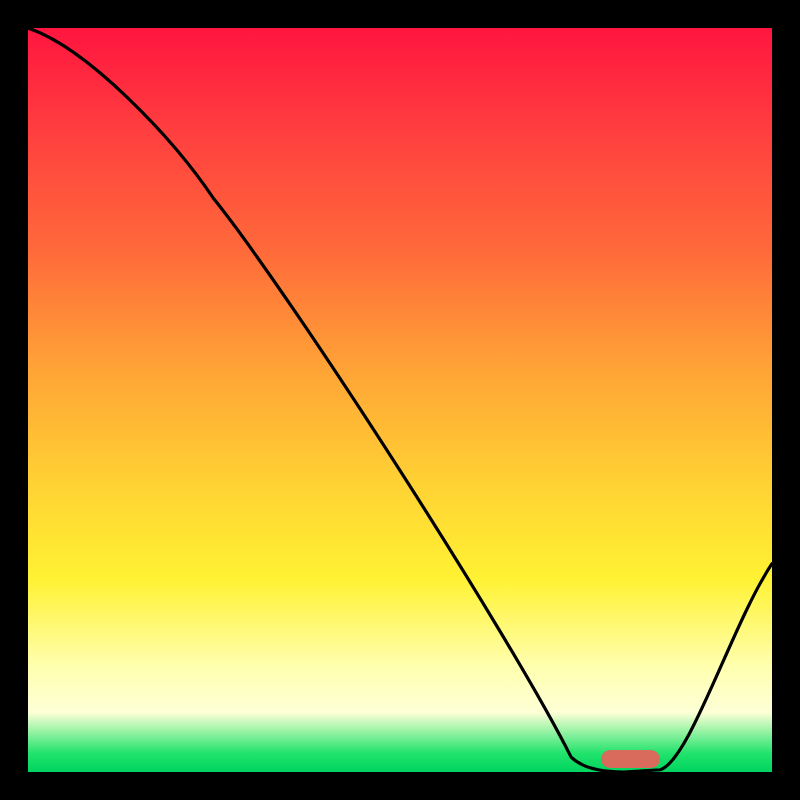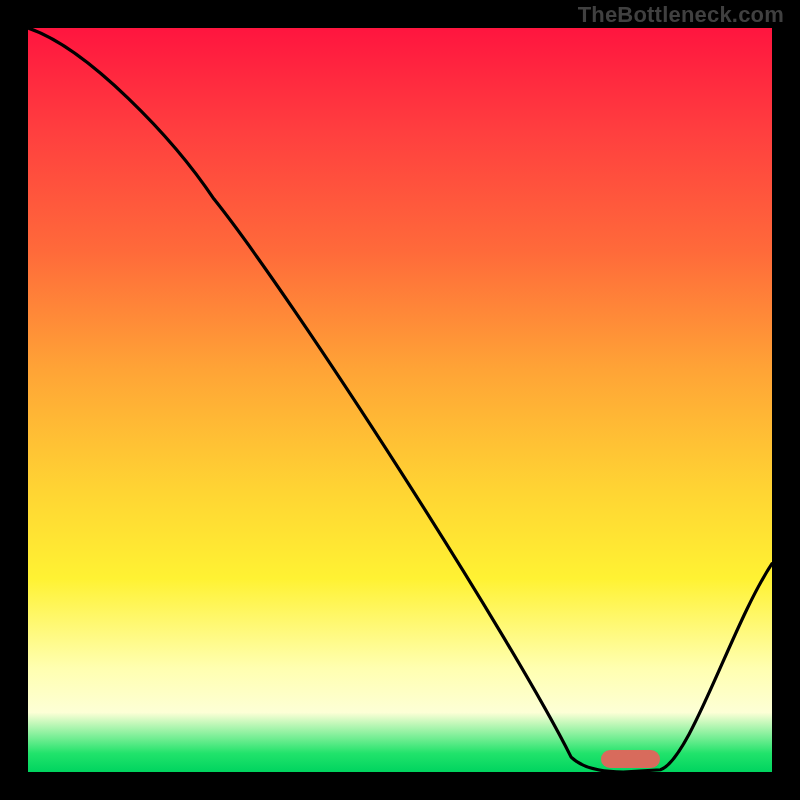--- a/index.html
+++ b/index.html
@@ -58,21 +58,20 @@
     position: absolute;
     background: #d86b5c;
     border-radius: 9px;
   }
 </style>
 </head>
 <body>
 
 <div class="frame">
 
-  <div class="watermark">TheBottleneck.com</div>
 
   <div class="plot-area">
 
     <svg class="curve" viewBox="0 0 744 744" preserveAspectRatio="none">
       <path id="curve-path" d="M 0 0 C 60 20, 146 111.12, 186 171.12 C 266 271.12, 483.12 609.12, 543.12 729.12 Q 558.12 744, 595.2 744 L 632.4 741.768 C 662.4 731.768, 704 595.68, 744 535.68" fill="none" stroke="#000" stroke-width="3.2" stroke-linecap="round" stroke-linejoin="round"></path>
     </svg>
 
     <div id="marker" class="marker" style="left: 572.88px; width: 59.52px; top: 722.28px; height: 18px; background: rgb(216, 107, 92);"></div>
 
   </div>

